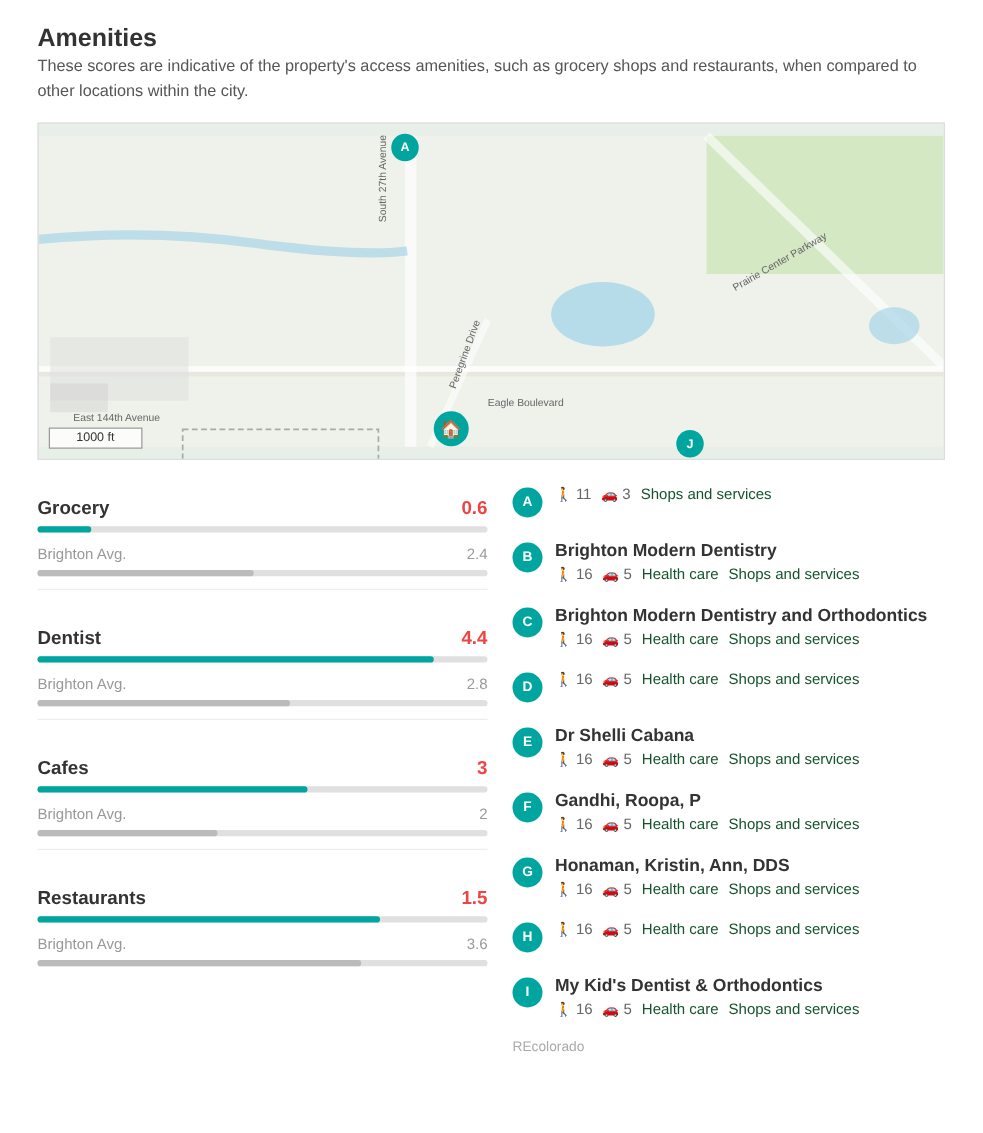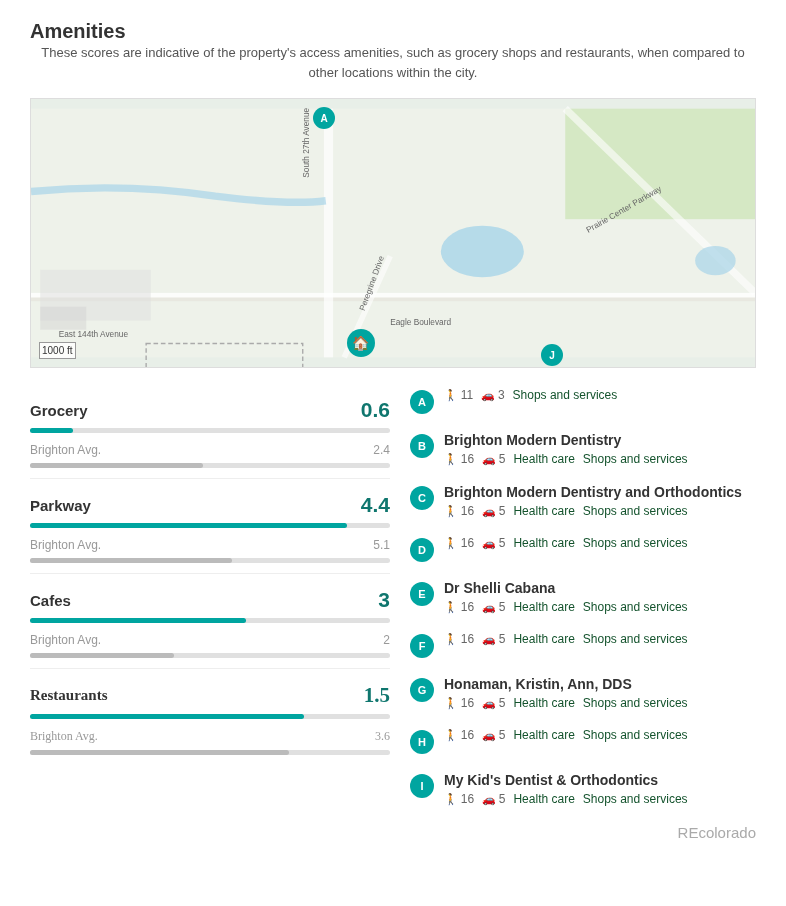--- a/index.html
+++ b/index.html
@@ -1,21 +1,21 @@
 <!DOCTYPE html>
 <html><head>
   <meta charset="utf-8">
   <style>
     * { box-sizing: border-box; margin: 0; padding: 0; }
     body { font-family: Arial, sans-serif; background: #fff; color: #333; width: 786px; }
 
     .page { padding: 20px 30px; }
 
     h1.section-title { font-size: 20px; font-weight: bold; }
-    .description { font-size: 13px; color: #555; margin-bottom: 16px; line-height: 1.5; text-align: center; }
+    .description { font-size: 13px; color: #555; margin-bottom: 16px; line-height: 1.5; }
 
     .map-container {
       width: 100%;
       height: 270px;
       background: #e8efe8;
       position: relative;
       overflow: hidden;
       margin-bottom: 20px;
       border: 1px solid #ddd;
     }
@@ -27,55 +27,55 @@
       position: absolute;
     }
 
     .scale-label {
       position: absolute;
       bottom: 8px;
       left: 8px;
       font-size: 10px;
       color: #333;
       background: rgba(255,255,255,0.8);
-      padding: 2px 2px;
+      padding: 2px 21px;
       border: 1px solid #999;
     }
 
     .two-col {
       display: flex;
       gap: 20px;
     }
 
     .left-col {
       width: 360px;
       flex-shrink: 0;
     }
 
     .right-col {
       flex: 1;
     }
 
     
     .score-section {
-      margin-bottom: 4px;
+      margin-bottom: 20px;
       padding: 10px 0;
       border-bottom: 1px solid #eee;
     }
-    .score-section:last-child { border-bottom: none; font-family: Liberation Serif, serif; }
+    .score-section:last-child { border-bottom: none; }
 
     .score-row {
       display: flex;
       justify-content: space-between;
       align-items: center;
       margin-bottom: 6px;
     }
 
     .score-label { font-size: 15px; font-weight: bold; color: #333; }
-    .score-value { font-size: 21px; font-weight: bold; color: #0f766e; }
+    .score-value { font-size: 15px; font-weight: bold; color: #ef4444; }
 
     .bar-track {
       height: 5px;
       background: #e0e0e0;
       border-radius: 3px;
       margin-bottom: 10px;
       position: relative;
     }
 
     .bar-fill {
@@ -152,22 +152,21 @@
       color: #777;
     }
 
     .poi-tag {
       color: #14532d;
       font-size: 12px;
       cursor: pointer;
     }
 
     .watermark {
-      text-align: right;
-      font-size: 15px;
+      font-size: 11px;
       color: #aaa;
       margin-top: 10px;
     }
 
     
     .map-pin {
       position: absolute;
       width: 22px;
       height: 22px;
       border-radius: 50%;
@@ -257,29 +256,29 @@
     <div class="avg-row">
       <span class="avg-label">Brighton Avg.</span>
       <span class="avg-value">2.4</span>
     </div>
     <div class="avg-bar-track">
       <div class="avg-bar-fill" style="width:48%"></div>
     </div>
   </div>
           <div class="score-section">
     <div class="score-row">
-      <span class="score-label">Parkway</span>
+      <span class="score-label">Dentist</span>
       <span class="score-value">4.4</span>
     </div>
     <div class="bar-track">
       <div class="bar-fill" style="width:88%"></div>
     </div>
     <div class="avg-row">
       <span class="avg-label">Brighton Avg.</span>
-      <span class="avg-value">5.1</span>
+      <span class="avg-value">2.8</span>
     </div>
     <div class="avg-bar-track">
       <div class="avg-bar-fill" style="width:56%"></div>
     </div>
   </div>
           <div class="score-section">
     <div class="score-row">
       <span class="score-label">Cafes</span>
       <span class="score-value">3</span>
     </div>
@@ -398,20 +397,21 @@
           <span>5</span>
         </span>
         <span class="poi-tag">Health care</span> 
                 <span class="poi-tag">Shops and services</span>
       </div>
     </div>
   </div>
           <div class="poi-item">
     <div class="poi-badge">F</div>
     <div class="poi-content">
+      <div class="poi-name">Gandhi, Roopa, P</div>
       <div class="poi-meta">
         <span class="poi-meta-group">
           <span class="poi-icon">🚶</span>
           <span>16</span>
         </span>
         <span class="poi-meta-group">
           <span class="poi-icon">🚗</span>
           <span>5</span>
         </span>
         <span class="poi-tag">Health care</span> 

